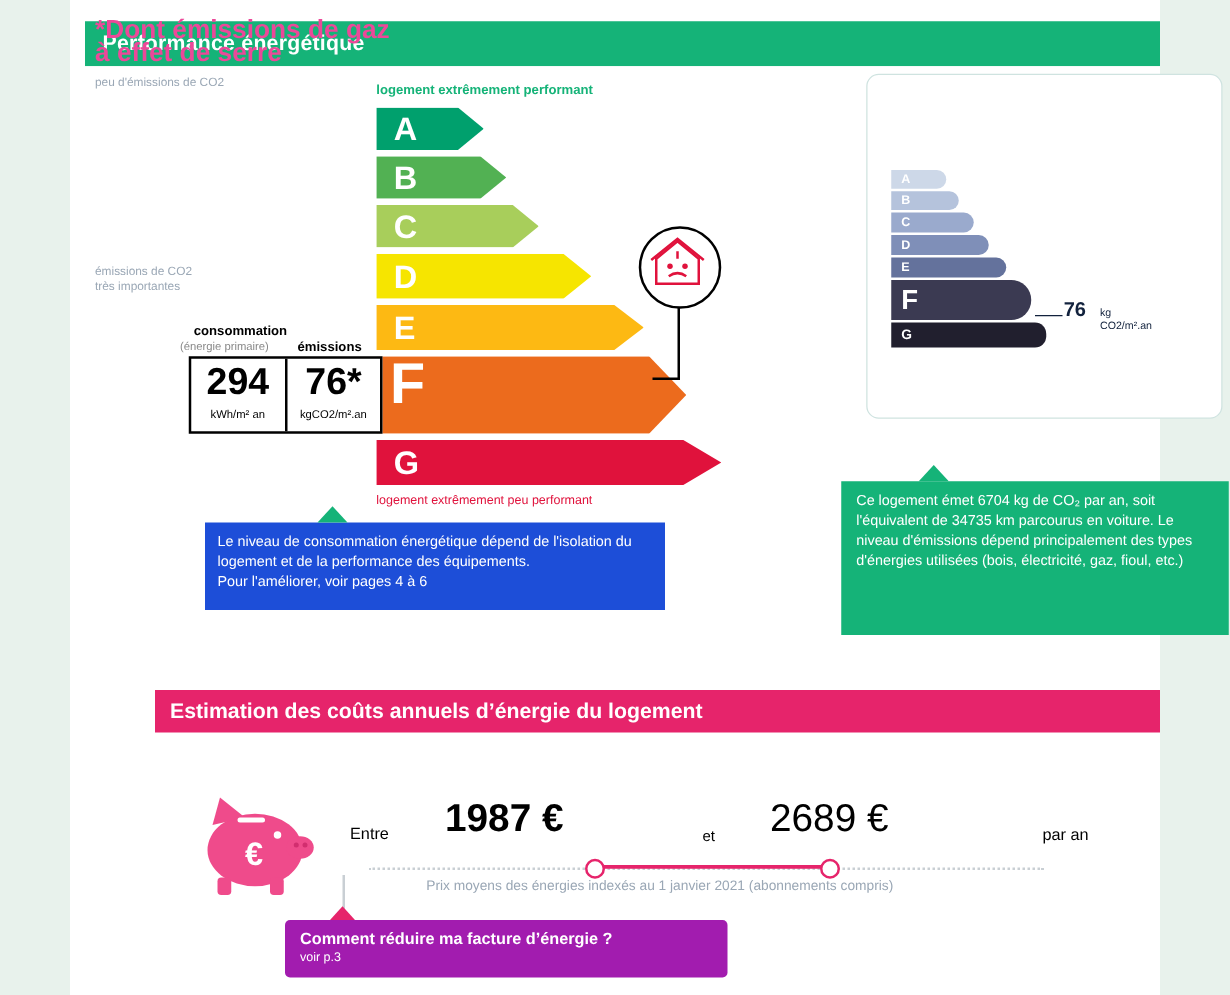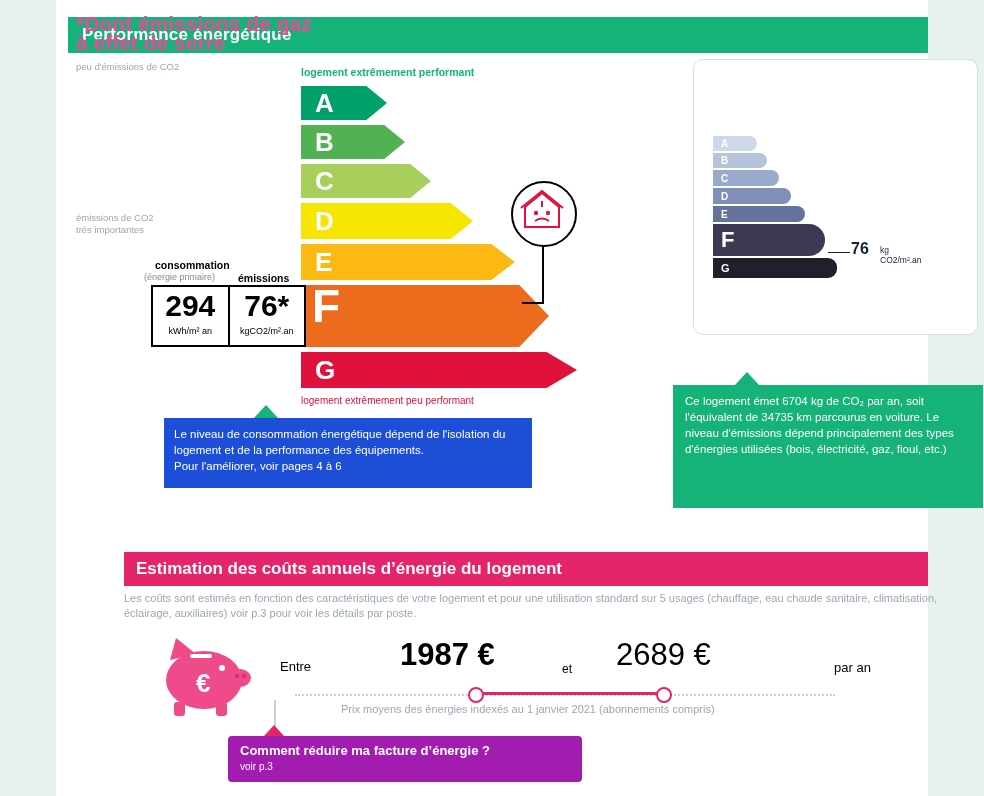--- a/index.html
+++ b/index.html
@@ -135,21 +135,21 @@
     position:absolute;left:68px;top:552px;width:804px;height:34px;
     background:#e6246b;color:#fff;font-size:17px;font-weight:bold;
     display:flex;align-items:center;padding-left:12px;box-sizing:border-box;
   }
   .sec2-desc{
     position:absolute;left:68px;top:591px;width:856px;font-size:11px;color:#9aa7b5;line-height:15px;
   }
   .entre{position:absolute;left:224px;top:659px;font-size:13px;color:#000;}
   .et{position:absolute;left:506px;top:662px;font-size:12px;color:#000;}
   .paran{position:absolute;left:778px;top:660px;font-size:13px;color:#000;}
-  .amount1{position:absolute;left:300px;top:637px;font-size:31px;font-weight:bold;color:#000;margin-left:44px;}
+  .amount1{position:absolute;left:300px;top:637px;font-size:31px;font-weight:bold;color:#000;}
   .amount2{position:absolute;left:560px;top:637px;font-size:31px;font-weight:normal;color:#000;}
   .slider-dots{
     position:absolute;left:239px;top:694px;width:540px;height:2px;
     border-top:2px dotted #c9cfd4;
   }
   .slider-bar{
     position:absolute;left:420px;top:692px;width:190px;height:3px;background:#e6246b;
   }
   .knob{
     position:absolute;width:12px;height:12px;border-radius:50%;border:2px solid #e6246b;background:#fff;top:687px;
@@ -275,21 +275,20 @@
     <span>G</span>
     </div>
 
   <div class="ges-line"></div>
   <div class="ges-val">76</div>
   <div class="ges-unit">kg CO2/m².an</div>
   <div class="ges-bot" style="white-space:pre-line;">émissions de CO2
 très importantes</div>
 
   <div class="sec2-head">Estimation des coûts annuels d’énergie du logement</div>
-  <div class="sec2-desc">Les coûts sont estimés en fonction des caractéristiques de votre logement et pour une utilisation standard sur 5 usages (chauffage, eau chaude sanitaire, climatisation, éclairage, auxiliaires) voir p.3 pour voir les détails par poste.</div>
 
   <div class="pig">
     <svg width="96" height="86" viewBox="0 0 96 86">
       <ellipse cx="48" cy="48" rx="38" ry="29" fill="#ef4b8b"></ellipse>
       <path d="M14 28 L20 6 L40 22 Z" fill="#ef4b8b"></path>
       <rect x="18" y="70" width="11" height="14" rx="3" fill="#ef4b8b"></rect>
       <rect x="60" y="70" width="11" height="14" rx="3" fill="#ef4b8b"></rect>
       <ellipse cx="84" cy="46" rx="11" ry="9" fill="#ef4b8b"></ellipse>
       <circle cx="81" cy="44" r="2" fill="#d22e6f"></circle>
       <circle cx="88" cy="44" r="2" fill="#d22e6f"></circle>

